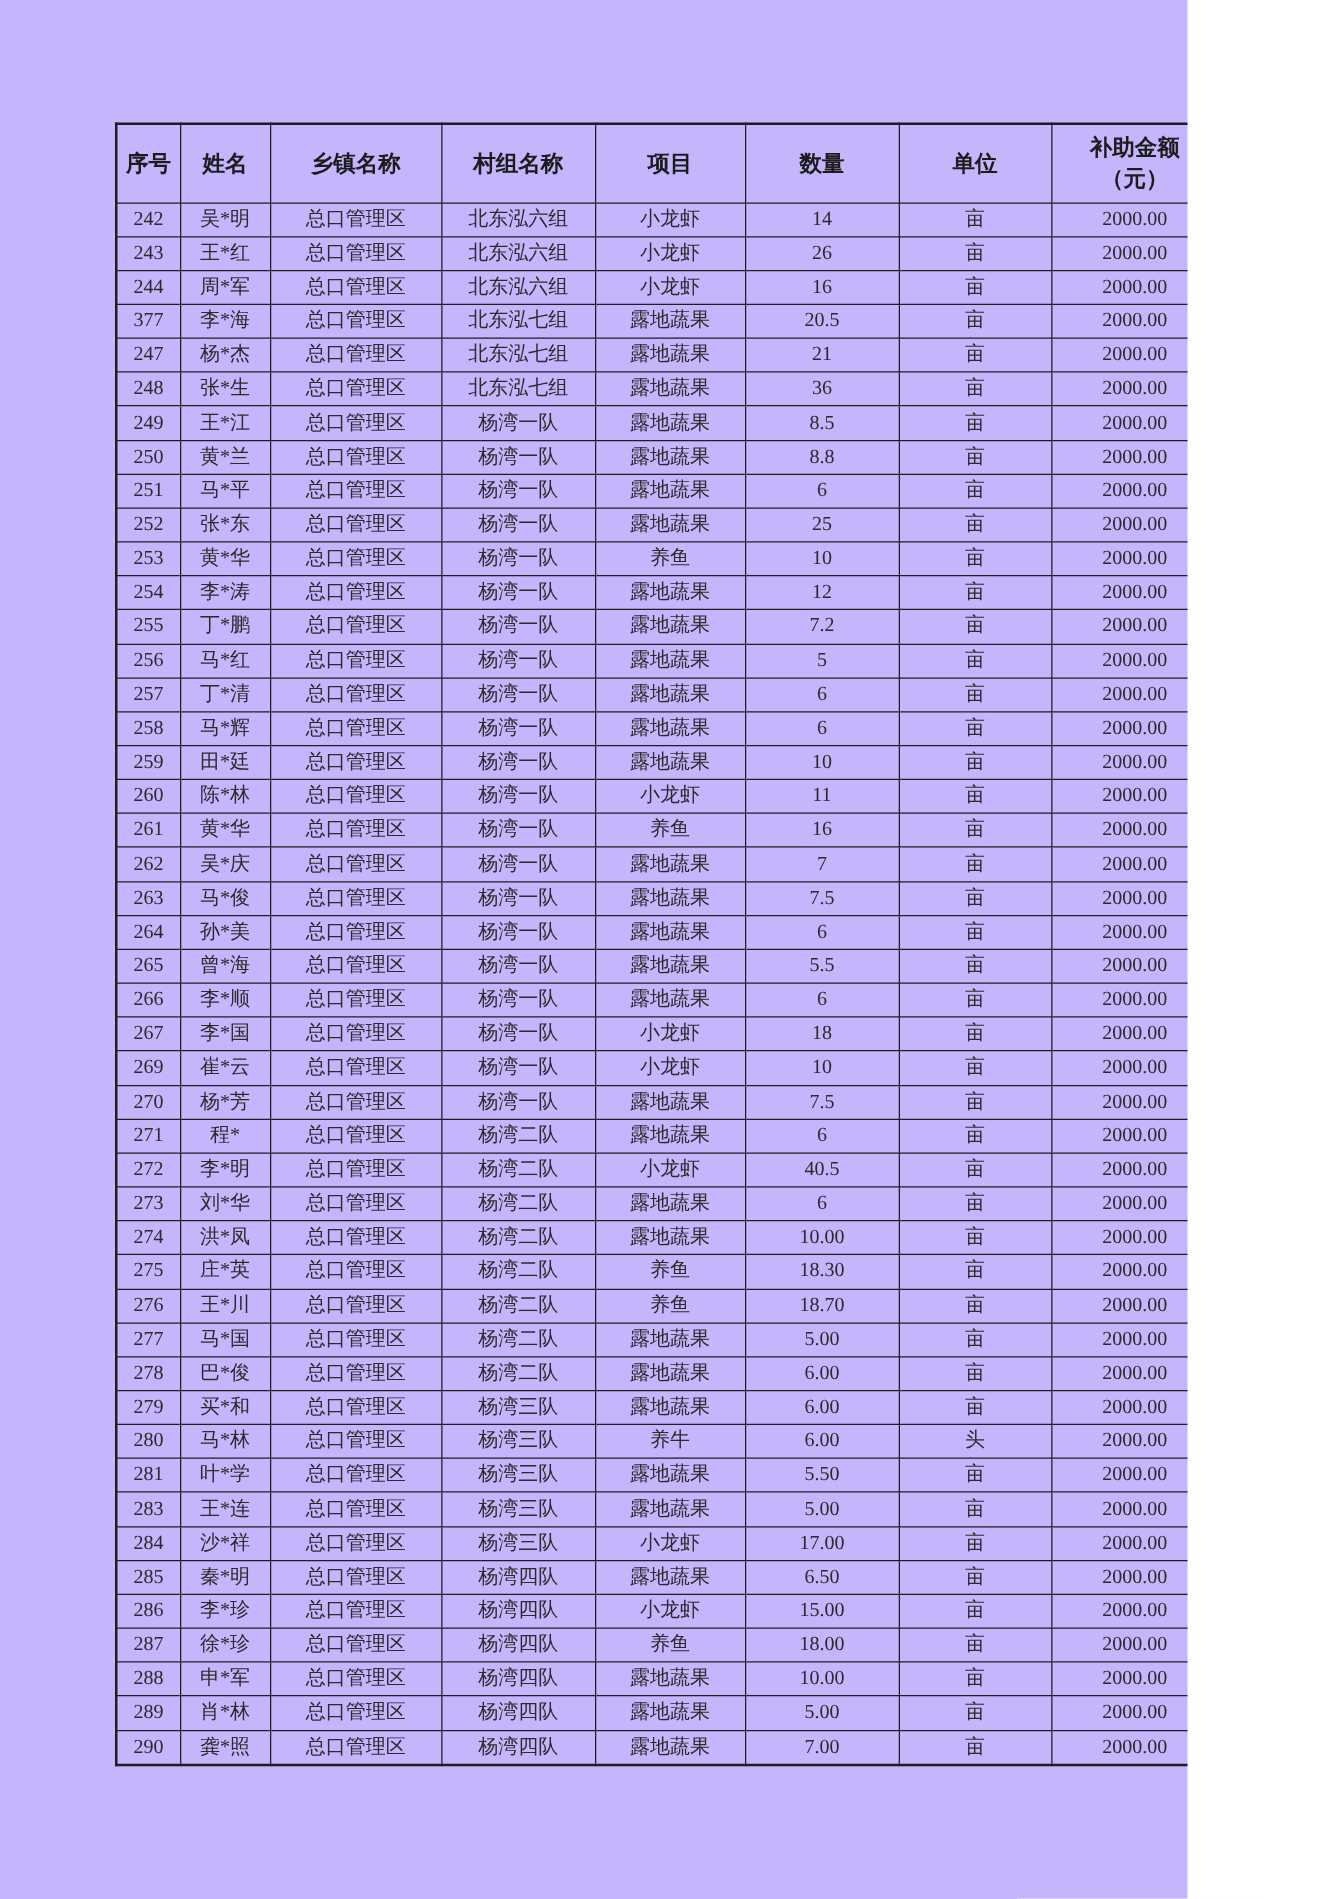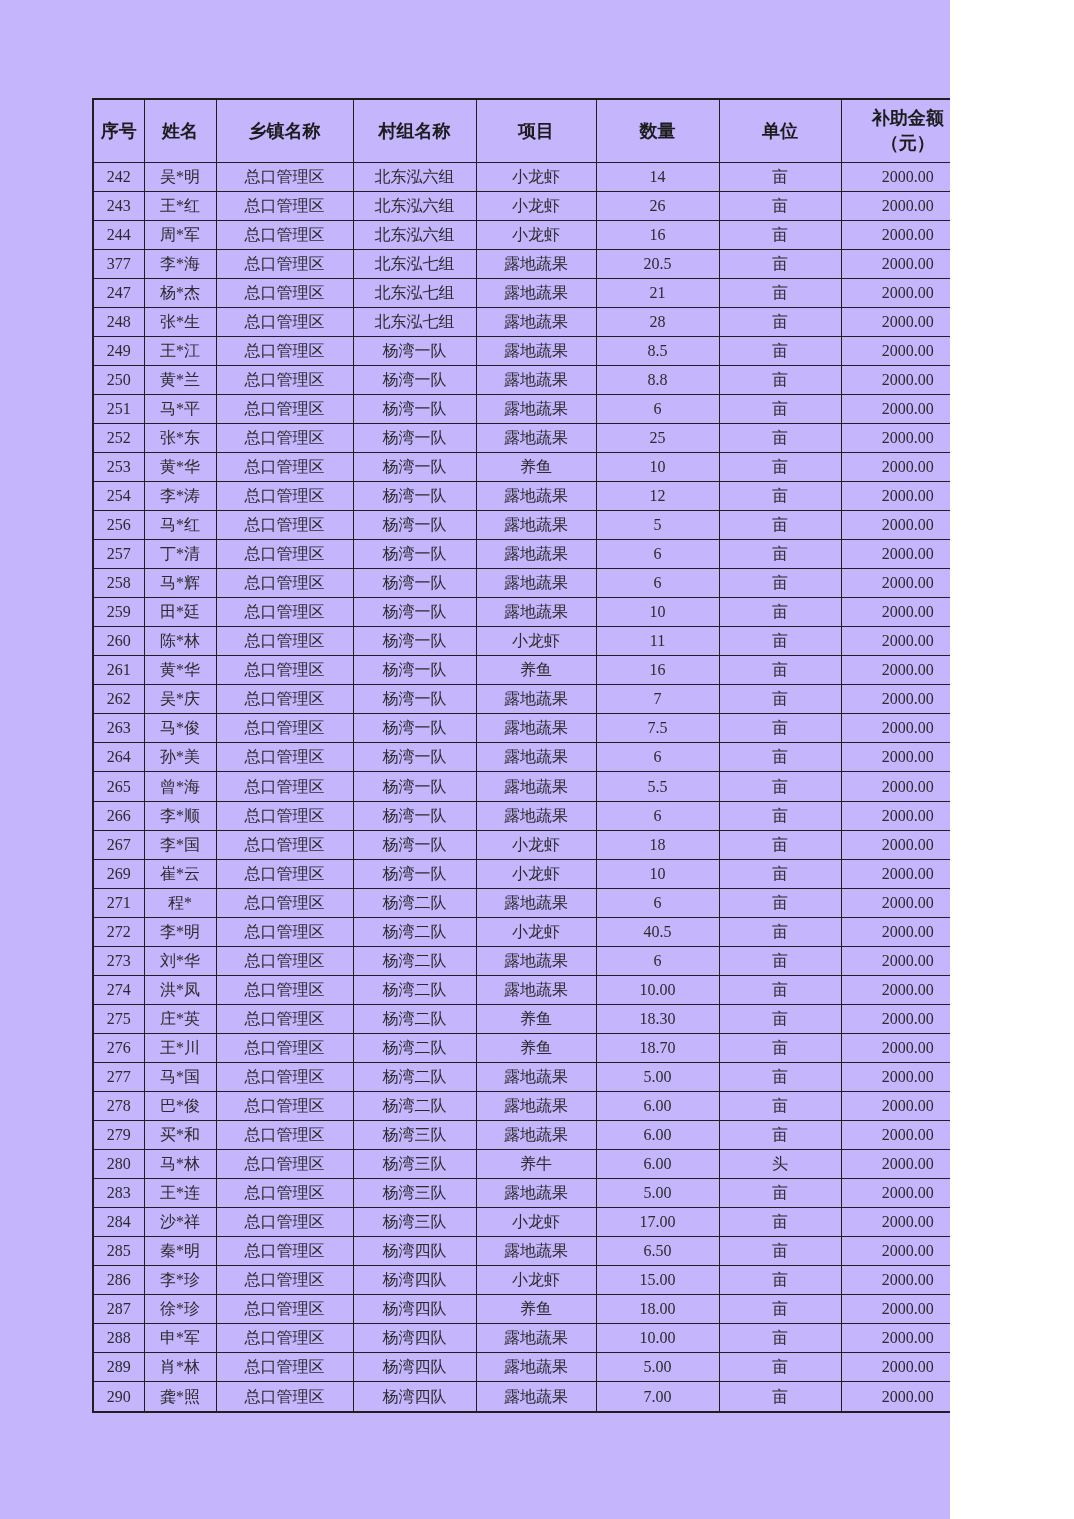--- a/index.html
+++ b/index.html
@@ -137,21 +137,21 @@
           <td>21</td>
           <td>亩</td>
           <td>2000.00</td>
         </tr>
         <tr>
           <td>248</td>
           <td>张*生</td>
           <td>总口管理区</td>
           <td>北东泓七组</td>
           <td>露地蔬果</td>
-          <td>28</td>
+          <td>36</td>
           <td>亩</td>
           <td>2000.00</td>
         </tr>
         <tr>
           <td>249</td>
           <td>王*江</td>
           <td>总口管理区</td>
           <td>杨湾一队</td>
           <td>露地蔬果</td>
           <td>8.5</td>
@@ -202,20 +202,30 @@
           <td>254</td>
           <td>李*涛</td>
           <td>总口管理区</td>
           <td>杨湾一队</td>
           <td>露地蔬果</td>
           <td>12</td>
           <td>亩</td>
           <td>2000.00</td>
         </tr>
         <tr>
+          <td>255</td>
+          <td>丁*鹏</td>
+          <td>总口管理区</td>
+          <td>杨湾一队</td>
+          <td>露地蔬果</td>
+          <td>7.2</td>
+          <td>亩</td>
+          <td>2000.00</td>
+        </tr>
+        <tr>
           <td>256</td>
           <td>马*红</td>
           <td>总口管理区</td>
           <td>杨湾一队</td>
           <td>露地蔬果</td>
           <td>5</td>
           <td>亩</td>
           <td>2000.00</td>
         </tr>
         <tr>
@@ -328,20 +338,30 @@
           <td>亩</td>
           <td>2000.00</td>
         </tr>
         <tr>
           <td>269</td>
           <td>崔*云</td>
           <td>总口管理区</td>
           <td>杨湾一队</td>
           <td>小龙虾</td>
           <td>10</td>
+          <td>亩</td>
+          <td>2000.00</td>
+        </tr>
+        <tr>
+          <td>270</td>
+          <td>杨*芳</td>
+          <td>总口管理区</td>
+          <td>杨湾一队</td>
+          <td>露地蔬果</td>
+          <td>7.5</td>
           <td>亩</td>
           <td>2000.00</td>
         </tr>
         <tr>
           <td>271</td>
           <td>程*</td>
           <td>总口管理区</td>
           <td>杨湾二队</td>
           <td>露地蔬果</td>
           <td>6</td>
@@ -429,20 +449,30 @@
           <td>2000.00</td>
         </tr>
         <tr>
           <td>280</td>
           <td>马*林</td>
           <td>总口管理区</td>
           <td>杨湾三队</td>
           <td>养牛</td>
           <td>6.00</td>
           <td>头</td>
+          <td>2000.00</td>
+        </tr>
+        <tr>
+          <td>281</td>
+          <td>叶*学</td>
+          <td>总口管理区</td>
+          <td>杨湾三队</td>
+          <td>露地蔬果</td>
+          <td>5.50</td>
+          <td>亩</td>
           <td>2000.00</td>
         </tr>
         <tr>
           <td>283</td>
           <td>王*连</td>
           <td>总口管理区</td>
           <td>杨湾三队</td>
           <td>露地蔬果</td>
           <td>5.00</td>
           <td>亩</td>

